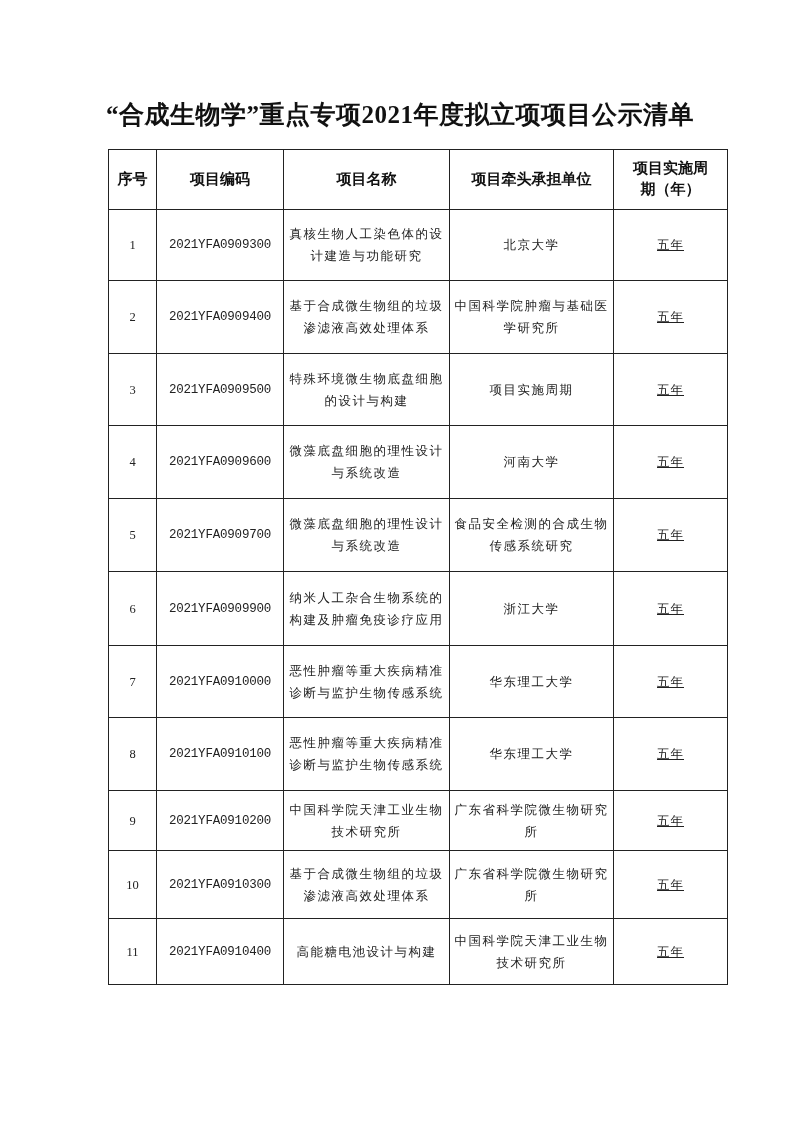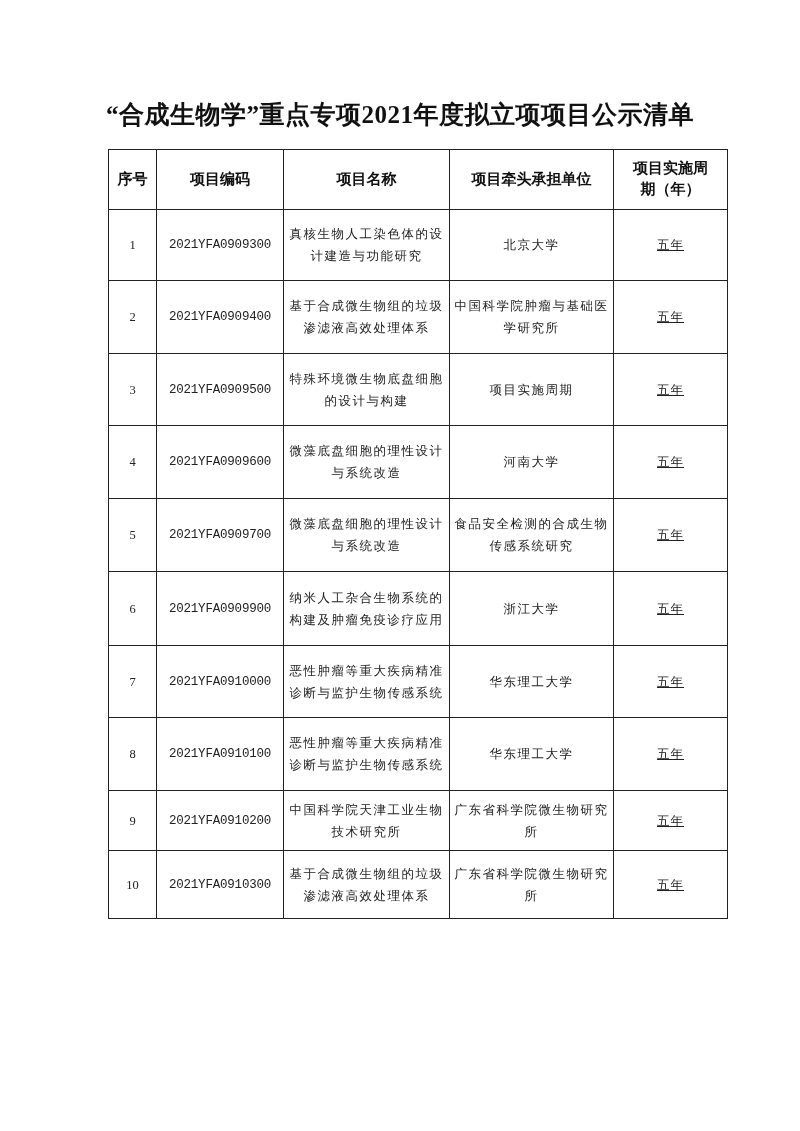--- a/index.html
+++ b/index.html
@@ -163,14 +163,21 @@
         <td class="unit">广东省科学院微生物研究所</td>
         <td class="period">五年</td>
       </tr>
       <tr style="height: 68px; border-radius: 15px;">
         <td class="idx">10</td>
         <td class="code">2021YFA0910300</td>
         <td class="name">基于合成微生物组的垃圾渗滤液高效处理体系</td>
         <td class="unit">广东省科学院微生物研究所</td>
         <td class="period">五年</td>
       </tr>
+      <tr style="height: 66px;">
+        <td class="idx">11</td>
+        <td class="code">2021YFA0910400</td>
+        <td class="name">高能糖电池设计与构建</td>
+        <td class="unit">中国科学院天津工业生物技术研究所</td>
+        <td class="period">五年</td>
+      </tr>
     </tbody>
 </table>
 
 </body></html>

